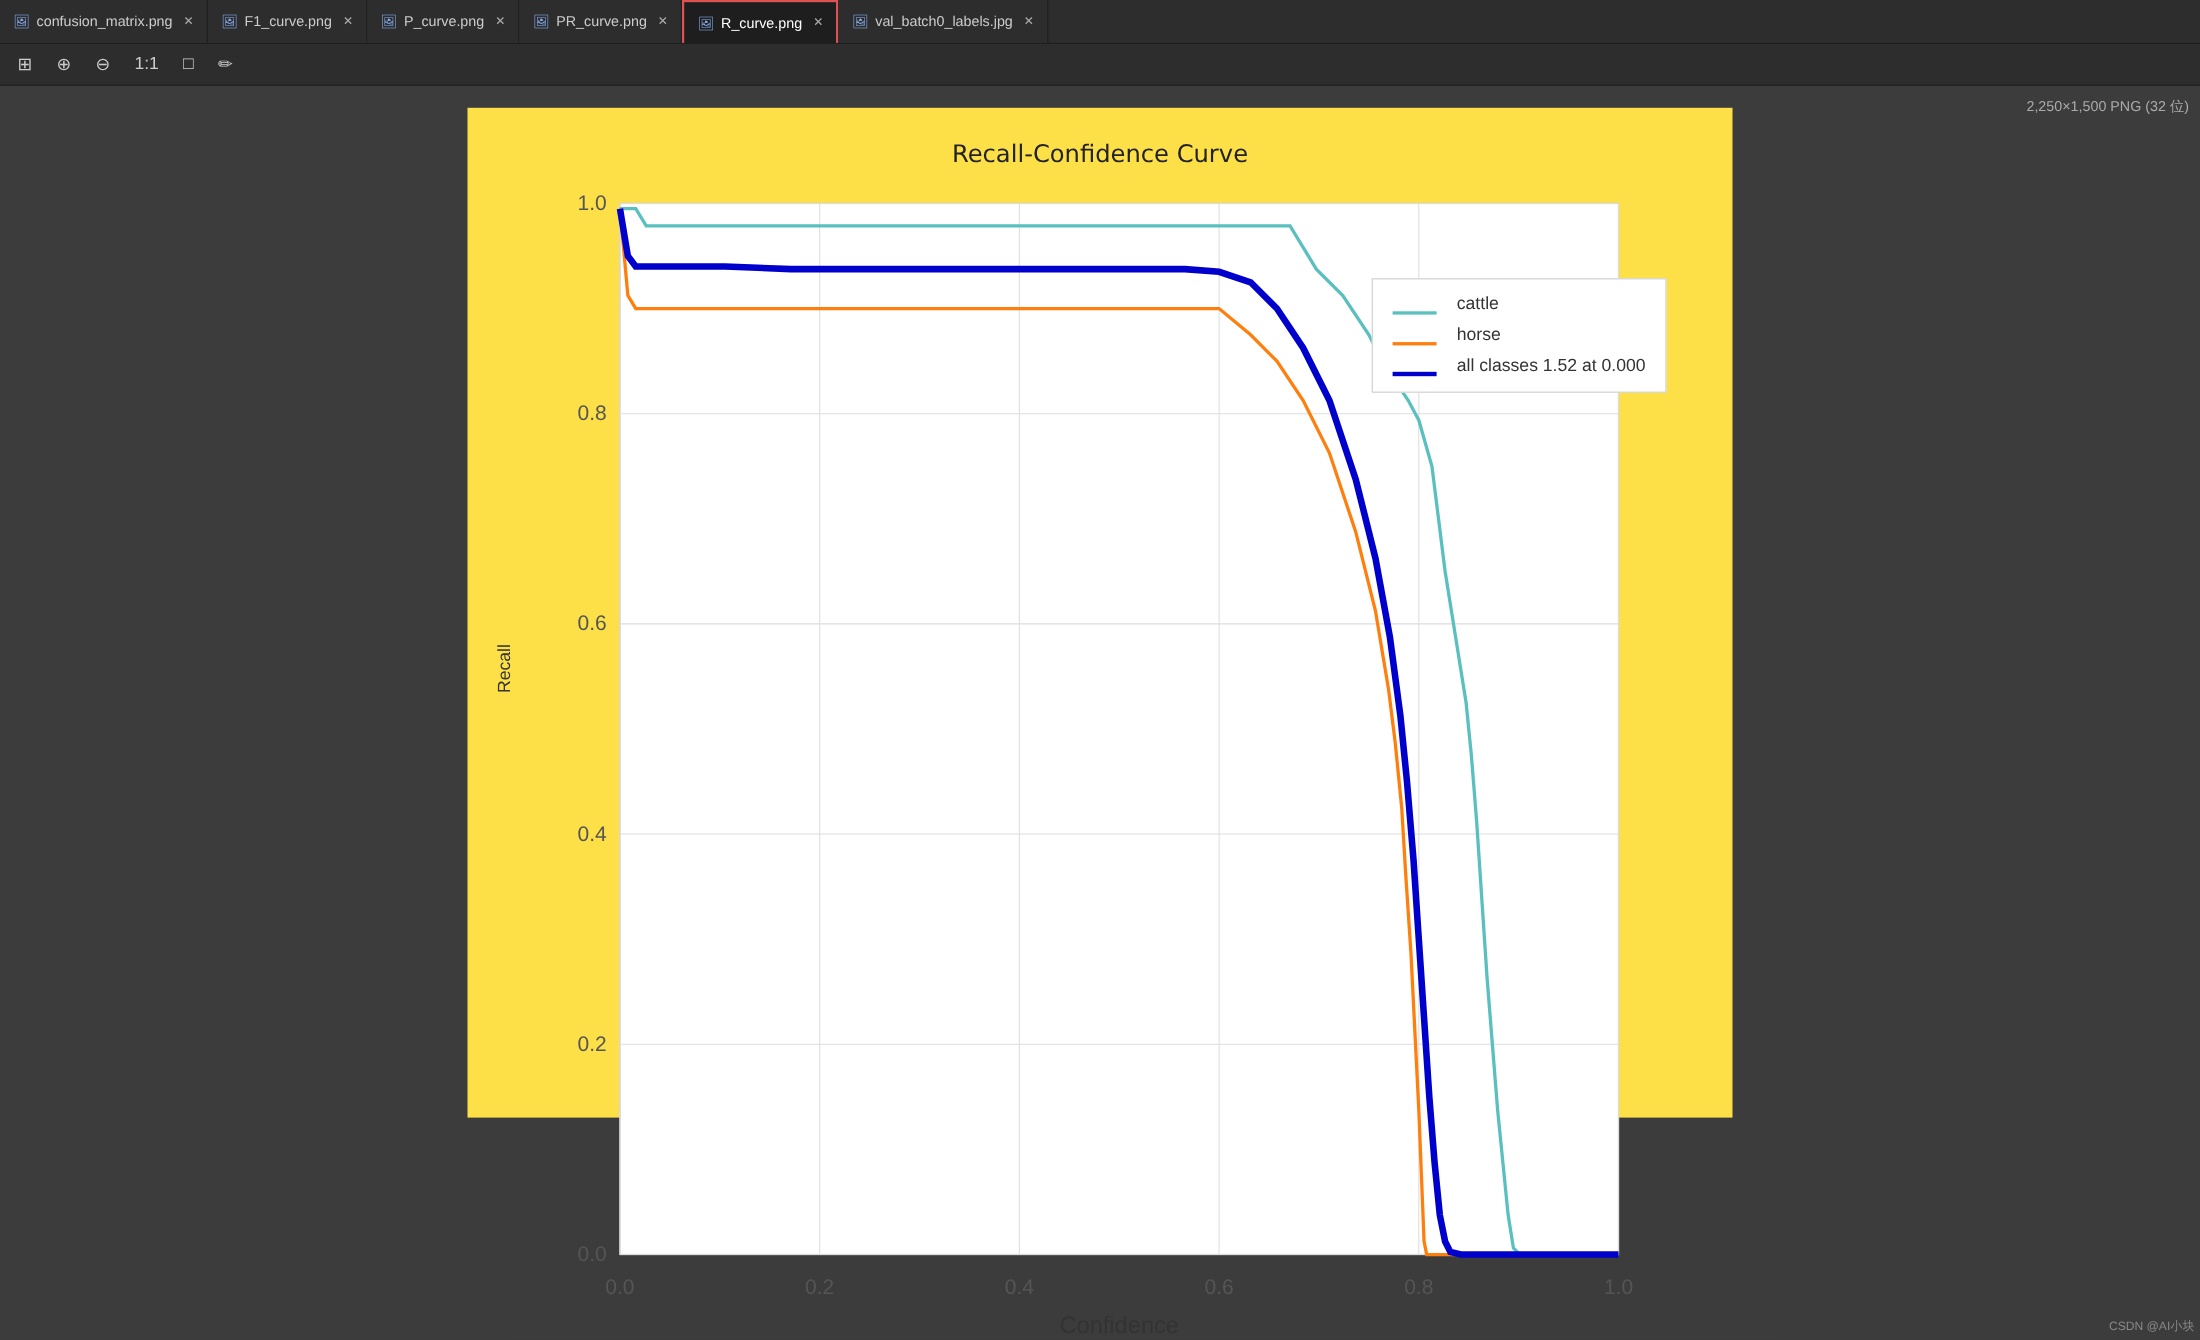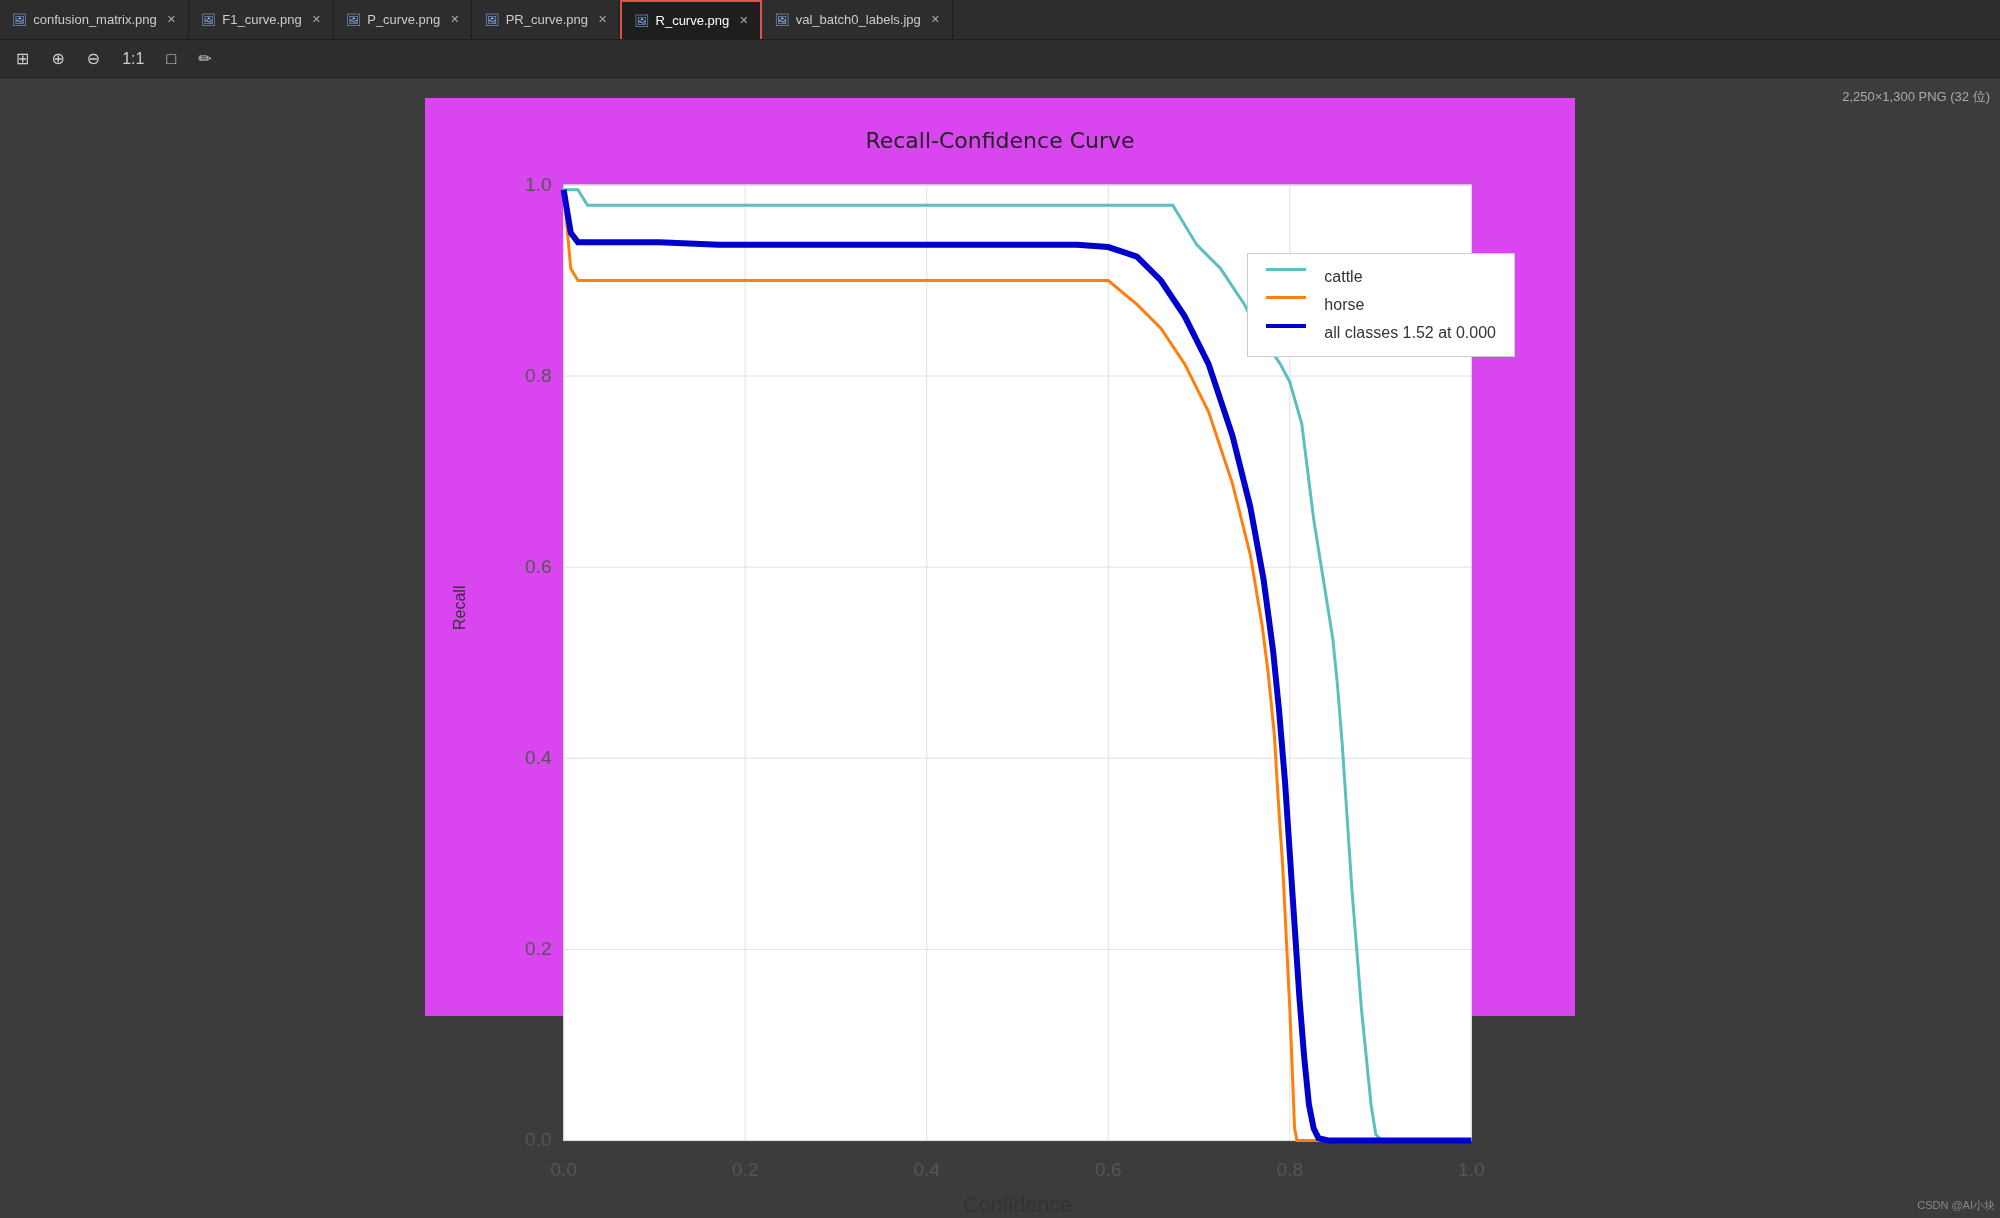--- a/index.html
+++ b/index.html
@@ -80,21 +80,21 @@
       display: flex;
       justify-content: center;
       align-items: flex-start;
       padding: 20px;
       height: calc(1218px - 78px);
       overflow: auto;
     }
 
     
     .chart-container {
-      background: #d946ef;
+      background: #fde047;
       padding: 30px 20px 2px 20px;
       position: relative;
       width: 1150px;
       height: 918px;
     }
 
     .chart-title {
       text-align: center;
       font-size: 22px;
       font-weight: 400;
@@ -131,21 +131,21 @@
       top: 80px;
       right: 40px;
       background: white;
       border: 1px solid #ccc;
       padding: 14px 18px;
       font-size: 16px;
       color: #333;
     }
     .legend-item {
       display: flex;
-      align-items: flex-start;
+      align-items: flex-end;
       gap: 18px;
       margin-bottom: 10px;
     }
     .legend-item:last-child { margin-bottom: 0; }
     .legend-line {
       width: 40px;
       height: 3px;
     }
     .legend-line.cattle { background: #5abfbf; }
     .legend-line.horse { background: #ff7f0e; }
@@ -196,21 +196,21 @@
   </div>
 </div>
 
 <div class="toolbar" style="position:relative;">
   <button class="toolbar-btn">⊞</button>
   <button class="toolbar-btn">⊕</button>
   <button class="toolbar-btn">⊖</button>
   <button class="toolbar-btn">1:1</button>
   <button class="toolbar-btn">□</button>
   <button class="toolbar-btn">✏</button>
-  <span class="file-info">2,250×1,300 PNG (32 位)</span>
+  <span class="file-info">2,250×1,500 PNG (32 位)</span>
 </div>
 
 <div class="main-area">
   <div class="chart-container">
     <div class="chart-title">Recall-Confidence Curve</div>
 
     <div class="chart-area" style="height: 870px;">
 
       <div class="y-label">Recall</div>
 

